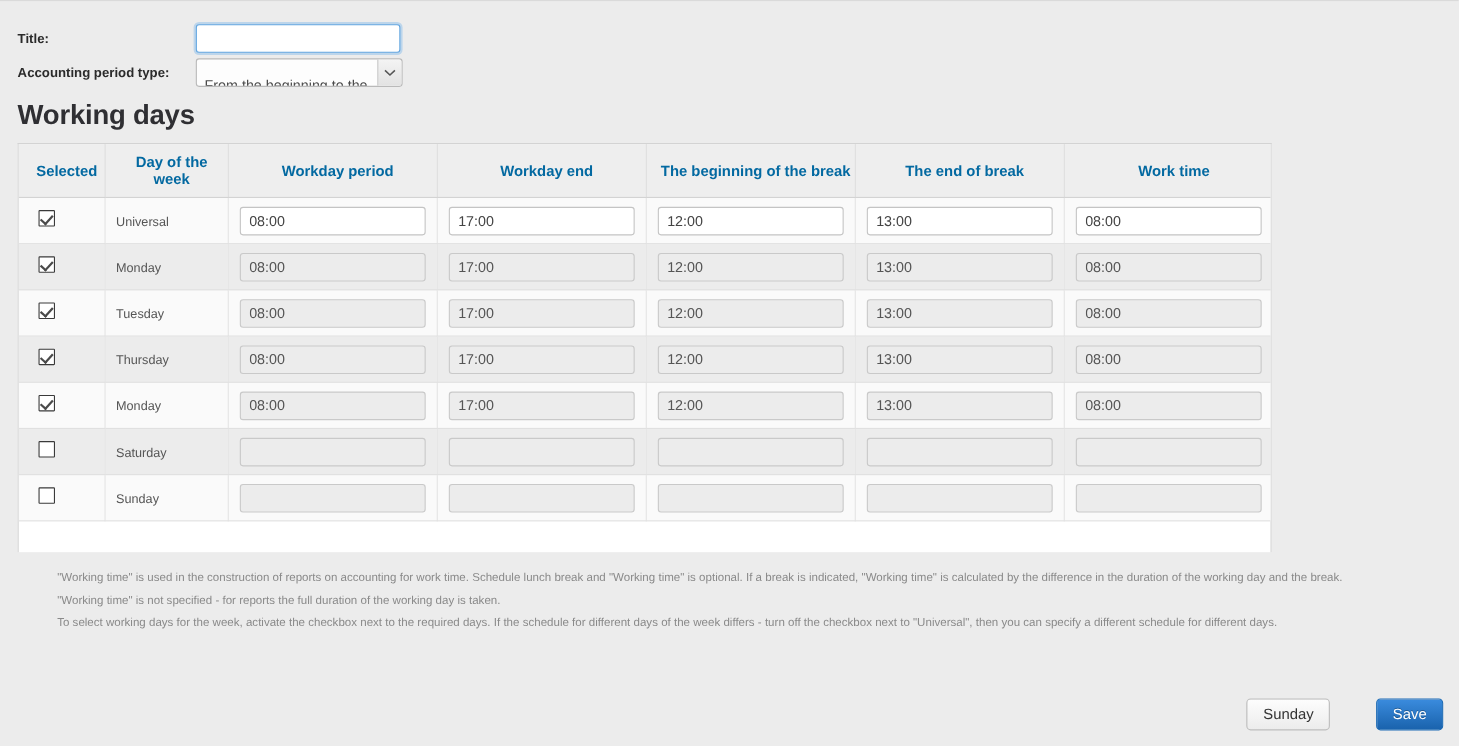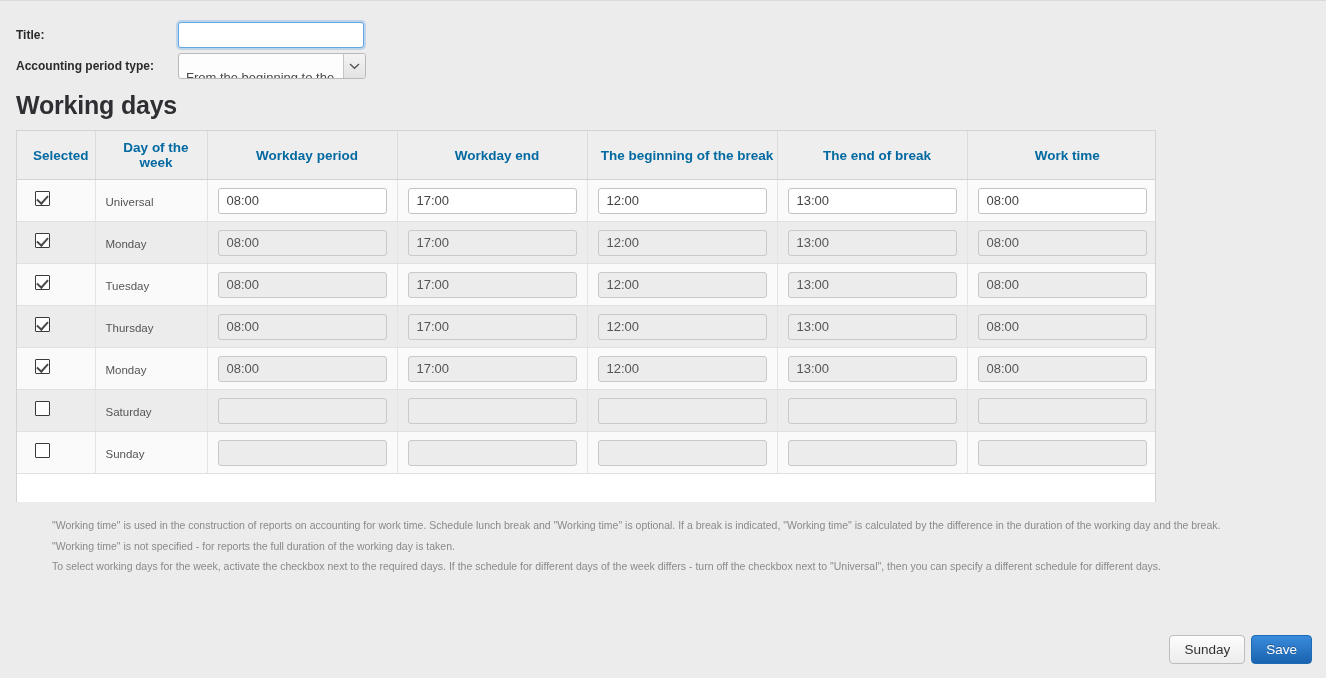--- a/index.html
+++ b/index.html
@@ -180,20 +180,21 @@
     font-size: 13.5px;
     color: #333;
     cursor: pointer;
     white-space: nowrap;
   }
   .btn-primary {
     border: 1px solid #1d6bb5;
     background: linear-gradient(#3a8bdd, #1a63ad);
     color: #fff;
     text-shadow: 0 -1px 0 rgba(0,0,0,.28);
+    margin-left: 36px;
   }
 </style>
 </head>
 <body>
 
 <div class="page">
 
   <div class="form-area">
     <div class="form-row">
       <span class="form-label">Title:</span>

